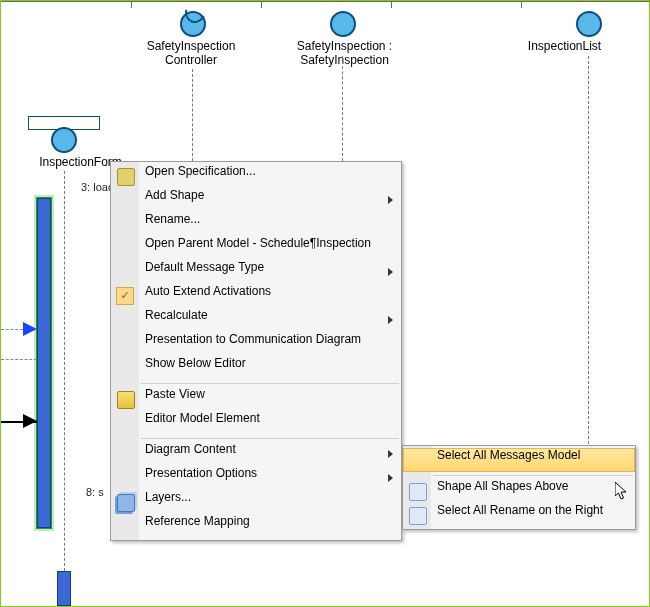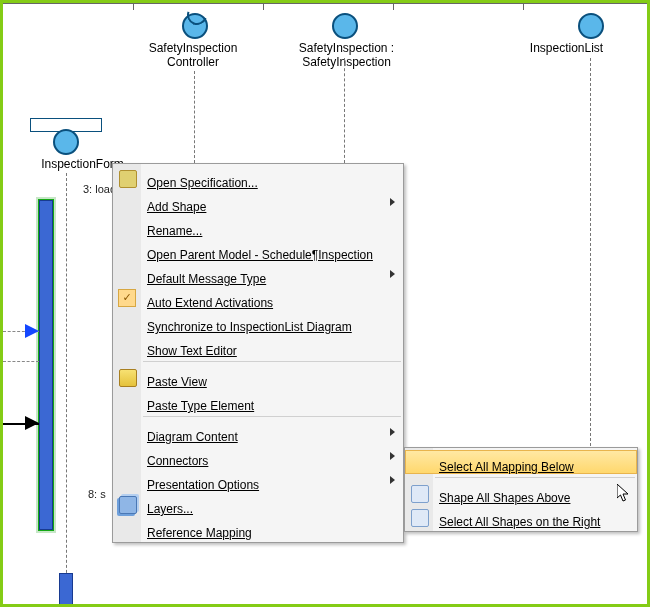--- a/index.html
+++ b/index.html
@@ -1,32 +1,32 @@
 <!DOCTYPE html>
 <html><head>
 <meta charset="utf-8">
 <style>
   html,body{margin:0;padding:0;background:#fff;font:12px "Segoe UI",Tahoma,Arial,sans-serif;color:#000;}
-  .canvas{position:relative;width:650px;height:607px;overflow:hidden;border:3px solid #84cc16;box-sizing:border-box;}
+  .canvas{position:relative;width:650px;height:607px;overflow:hidden;border:1px solid #84cc16;box-sizing:border-box;}
   .lifeline-head{position:absolute;width:26px;height:26px;border:2px solid #0a507d;background:#5ab7ea;border-radius:50%;box-sizing:border-box;}
   .arc{position:absolute;left:3px;top:-10px;width:16px;height:16px;border:2px solid #0a507d;border-radius:50%;border-top-color:transparent;border-right-color:transparent;transform:rotate(-25deg);}
   .ll-label{position:absolute;text-align:center;color:#000;}
   .dash-v{position:absolute;width:0;border-left:1px dashed #777;}
   .dash-h{position:absolute;height:0;border-top:1px dashed #888;}
   .solid-h{position:absolute;height:0;border-top:2px solid #000;}
   .arrow-r{position:absolute;width:0;height:0;border-style:solid;border-width:7px 0 7px 14px;}
   .activation{position:absolute;width:14px;background:#3b68d3;border:1px solid #183a90;box-sizing:border-box;}
   .rect-head{position:absolute;width:72px;height:14px;border:1px solid #0a507d;background:#fff;box-sizing:border-box;}
   .toprule{position:absolute;top:0;height:0;border-top:1px solid #666;}
   .vcut{position:absolute;top:0;height:7px;width:0;border-left:1px solid #666;}
   .tiny{font-size:11px;color:#222;position:absolute;}
 
   .menu{position:absolute;background:#f5f5f5;border:1px solid #9b9b9b;box-shadow:2px 2px 3px rgba(0,0,0,.25);padding:2px 0;}
   .menu .gutter{position:absolute;left:0;top:0;bottom:0;width:28px;background:#e9e9e9;}
-  .mi{position:relative;display:flex;align-items:flex-end;height:24px;padding:0 20px 0 34px;white-space:nowrap;cursor:default;text-decoration:underline;}
+  .mi{position:relative;display:flex;align-items:flex-start;height:24px;padding:0 20px 0 34px;white-space:nowrap;cursor:default;}
   .mi .arw{position:absolute;right:8px;top:50%;margin-top:-4px;width:0;height:0;border-style:solid;border-width:4px 0 4px 5px;border-color:transparent transparent transparent #333;}
   .mi.hi{background:linear-gradient(#ffe9a6,#ffd76b);box-shadow:inset 0 0 0 1px #e8b44d;}
   .chk{position:absolute;left:5px;top:3px;width:16px;height:16px;background:#ffd98c;border:1px solid #d7a742;color:#8a5600;font-size:11px;text-align:center;line-height:15px;}
   .micon{position:absolute;left:6px;top:4px;width:16px;height:16px;border-radius:2px;}
   .sep{position:relative;margin:3px 2px 3px 30px;height:0;border-top:1px solid #d0d0d0;}
   .cursor{position:absolute;width:14px;height:20px;pointer-events:none;}
 </style>
 </head>
 <body>
 
@@ -91,69 +91,69 @@
       </div>
     <div class="mi">
         <span>Default Message Type</span>
         <span class="arw"></span>
       </div>
     <div class="mi">
         <div class="chk">✓</div>
         <span>Auto Extend Activations</span>
       </div>
     <div class="mi">
-        <span>Synchronize to InspectionList Diagram</span>
+        <span>Recalculate</span>
+        <span class="arw"></span>
       </div>
     <div class="mi">
-        <span>Show Text Editor</span>
+        <span>Presentation to Communication Diagram</span>
+      </div>
+    <div class="mi">
+        <span>Show Below Editor</span>
       </div>
     <div class="sep"></div>
     <div class="mi">
       <div class="micon" style="background:linear-gradient(#f7e172,#e5c23b);border:1px solid #a87f20"></div>
       <span>Paste View</span>
     </div>
     <div class="mi">
-        <span>Paste Type Element</span>
+        <span>Editor Model Element</span>
       </div>
     <div class="sep"></div>
     <div class="mi">
         <span>Diagram Content</span>
-        <span class="arw"></span>
-      </div>
-    <div class="mi">
-        <span>Connectors</span>
         <span class="arw"></span>
       </div>
     <div class="mi">
         <span>Presentation Options</span>
         <span class="arw"></span>
       </div>
     <div class="mi">
       <div class="micon" style="background:#8fb6e6;border:1px solid #4a78b5;box-shadow:2px -2px 0 #b4cff0, -2px 2px 0 #6fa0db"></div>
       <span>Layers...</span>
     </div>
     <div class="mi">
         <span>Reference Mapping</span>
       </div>
 
   </div>
 
   <div class="menu" style="left:401px;top:444px;width:232px">
     <div class="gutter"></div>
     <div class="mi hi">
-        <span>Select All Mapping Below</span>
+        <span>Select All Messages Model</span>
       </div>
     <div class="sep"></div>
     <div class="mi">
       <div class="micon" style="background:#dfe9f7;border:1px solid #7ea0cc"></div>
       <span>Shape All Shapes Above</span>
       </div>
     <div class="mi">
       <div class="micon" style="background:#dfe9f7;border:1px solid #7ea0cc"></div>
-      <span>Select All Shapes on the Right</span>
+      <span>Select All Rename on the Right</span>
       </div>
   </div>
 
   <svg class="cursor" style="left:614px;top:481px" viewBox="0 0 14 20">
     <path d="M0 0 L0 14 L3.5 11 L6 17 L8.5 16 L6 10 L11 10 Z" fill="#fff" stroke="#000" stroke-width="1"></path>
   </svg>
 
 </div>
 
 </body></html>

